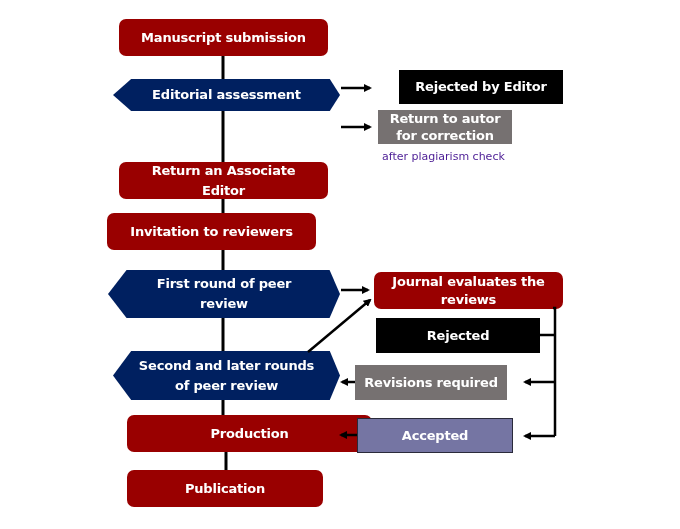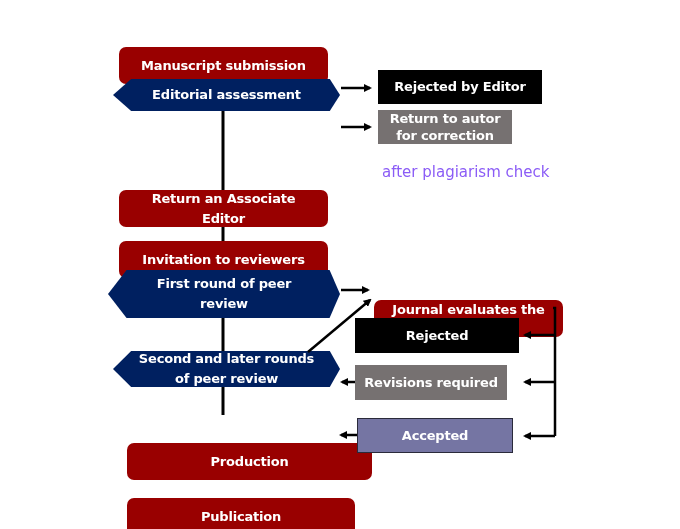--- a/index.html
+++ b/index.html
@@ -1,26 +1,26 @@
 <!DOCTYPE html>
 <html><head>
   <meta charset="utf-8">
   <style>
     html, body { margin:0; padding:0; }
     body { width:680px; height:529px; background:#ffffff; position:relative; overflow:hidden;
            font-family:"DejaVu Sans", sans-serif; }
     .node { position:absolute; display:flex; align-items:center; justify-content:center;
             text-align:center; color:#ffffff; font-weight:bold; font-size:13px; line-height:20px;
             box-sizing:border-box; z-index:2; letter-spacing:-0.2px; }
-    .red { background:#990000; border-radius:7px;margin-top:28px; }
+    .red { background:#990000; border-radius:7px; }
     .hex { background:#002060; clip-path:polygon(0 50%, 8% 0, 95.5% 0, 100% 50%, 95.5% 100%, 8% 100%); }
-    .black { background:#000000; }
+    .black { background:#000000;margin-left:21px; }
     .gray { background:#767171; }
     .purple { background:#7575a3; border:1px solid #2a2a3a; }
-    .note { position:absolute; color:#8b5cf6; font-size:15px; z-index:2;margin-top:13px; }
+    .note { position:absolute; color:#4c1d95; font-size:11px; z-index:2; }
     svg.lines { position:absolute; left:0; top:0; z-index:1; }
     svg.arrows { position:absolute; left:0; top:0; z-index:3; pointer-events:none; }
   </style>
 </head>
 <body>
 
 <svg class="lines" width="680" height="529">
   <line x1="223" y1="50" x2="223" y2="415" stroke="#000" stroke-width="3"></line>
   <line x1="226" y1="448" x2="226" y2="472" stroke="#000" stroke-width="3"></line>
 </svg>
@@ -45,33 +45,33 @@
 
 <div class="node red" style="left:119px;top:19px;width:209px;height:37px;">
   <span>Manuscript submission</span>
 </div>
 <div class="node hex" style="left:113px;top:79px;width:227px;height:32px;">
   <span>Editorial assessment</span>
 </div>
 <div class="node red" style="left:119px;top:162px;width:209px;height:37px;padding:0 30px;">
   <span>Return an Associate Editor</span>
 </div>
-<div class="node red" style="left:119px;top:213px;width:209px;height:37px;">
+<div class="node red" style="left:107px;top:213px;width:209px;height:37px;">
   <span>Invitation to reviewers</span>
 </div>
 <div class="node hex" style="left:108px;top:270px;width:232px;height:48px;padding:4px 40px;">
   <span>First round of peer review</span>
 </div>
-<div class="node hex" style="left:113px;top:351px;width:227px;height:36px;padding:0 20px;">
+<div class="node hex" style="left:113px;top:351px;width:227px;height:49px;padding:0 20px;">
   <span>Second and later rounds of peer review</span>
 </div>
 <div class="node red" style="left:127px;top:415px;width:245px;height:37px;">
   <span>Production</span>
 </div>
-<div class="node red" style="left:127px;top:470px;width:228px;height:37px;">
+<div class="node red" style="left:127px;top:470px;width:196px;height:37px;">
   <span>Publication</span>
 </div>
 
 <div class="node black" style="left:378px;top:70px;width:164px;height:34px;">
   <span>Rejected by Editor</span>
 </div>
 <div class="node gray" style="left:378px;top:110px;width:134px;height:34px;line-height:17px;padding:0 10px;">
   <span>Return to autor for correction</span>
 </div>
 <div class="note" style="left:382px;top:150px;">after plagiarism check</div>

